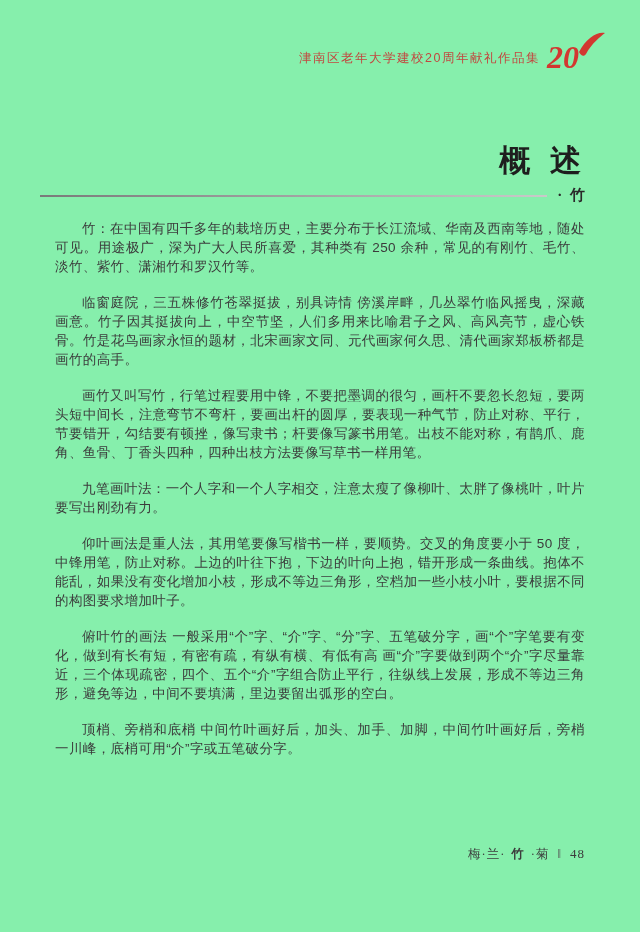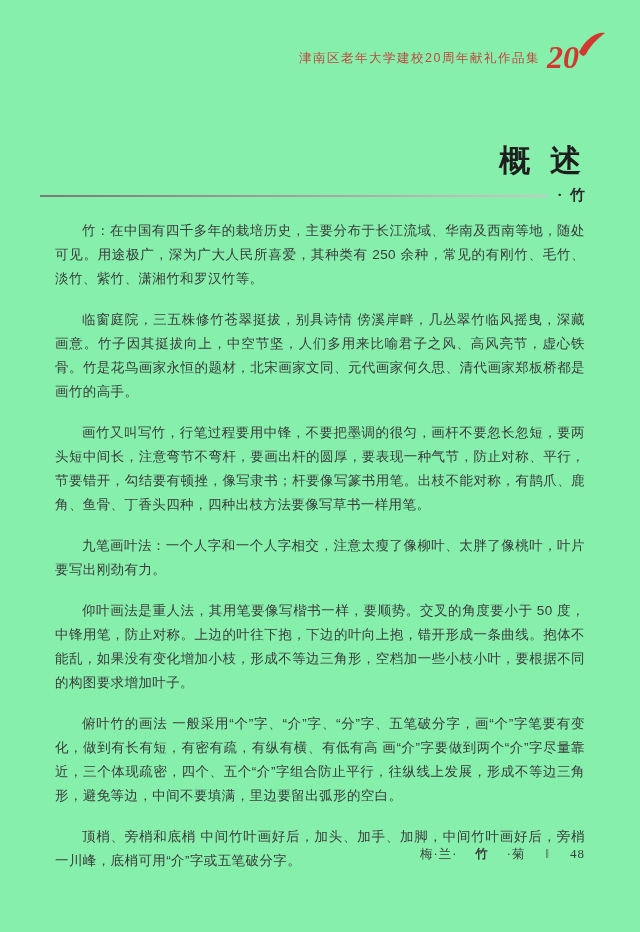--- a/index.html
+++ b/index.html
@@ -49,31 +49,31 @@
   }
   
   .body{
     position:absolute;top:219px;left:55px;width:530px;
   }
   .body p{
     margin:0 0 17px 0;
     text-indent:2em;
     text-align:justify;
     font-size:13.5px;
-    line-height:24px;
+    line-height:19px;
     color:#3b3b3b;
     letter-spacing:0.4px;
   }
   
   .footer{
     position:absolute;top:846px;right:55px;
     font-family:"Liberation Serif",serif;
     font-size:12.5px;color:#3c3c3c;
     letter-spacing:1px;
-    display:flex;align-items:baseline;gap:18px;
+    display:flex;align-items:baseline;gap:6px;
   }
   .footer .bold{font-weight:bold;}
   .footer .divider{color:#555;margin:0 2px;}
   .footer .pagenum{font-size:13px;}
 </style>
 </head>
 <body>
 
 <div class="page">
 

